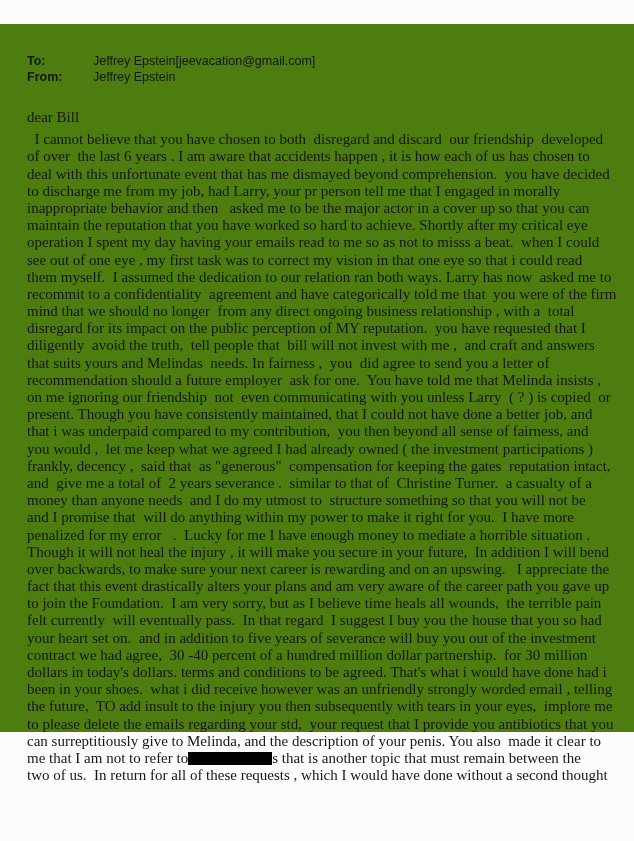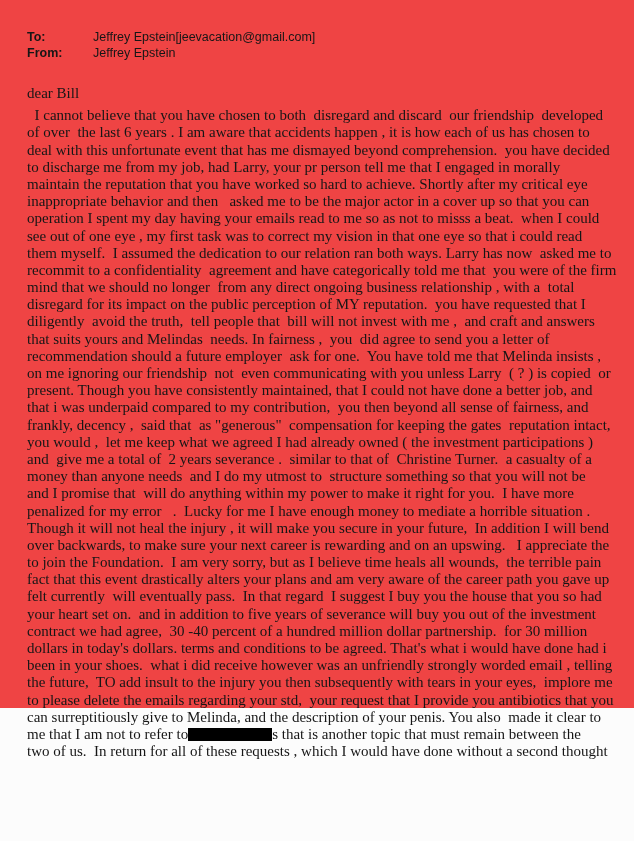--- a/index.html
+++ b/index.html
@@ -7,23 +7,24 @@
     padding: 0;
     width: 634px;
     height: 841px;
     background: #fcfcfc;
     overflow: hidden;
   }
   .page {
     position: relative;
     width: 634px;
     height: 708px;
-    background: #ef4444;
+    background: #4d7c0f;
     box-sizing: border-box;
     padding: 30px 0 0 27px;
+    margin-top: 24px;
   }
   .hdr {
     font-family: "Liberation Sans", sans-serif;
     font-size: 12.5px;
     line-height: 15.5px;
     color: #161616;
   }
   .hdr-row { display: flex; }
   .hdr-label {
     width: 66px;
@@ -68,44 +69,44 @@
         <span class="hdr-value">Jeffrey Epstein</span>
       </div>
     </div>
   <div class="email-body">
     <div class="salutation">dear Bill</div>
     <div class="paragraph">
         <div class="line">  I cannot believe that you have chosen to both  disregard and discard  our friendship  developed</div>
         <div class="line">of over  the last 6 years . I am aware that accidents happen , it is how each of us has chosen to</div>
         <div class="line">deal with this unfortunate event that has me dismayed beyond comprehension.  you have decided</div>
         <div class="line">to discharge me from my job, had Larry, your pr person tell me that I engaged in morally</div>
+        <div class="line">inappropriate behavior and then   asked me to be the major actor in a cover up so that you can</div>
         <div class="line">maintain the reputation that you have worked so hard to achieve. Shortly after my critical eye</div>
-        <div class="line">inappropriate behavior and then   asked me to be the major actor in a cover up so that you can</div>
         <div class="line">operation I spent my day having your emails read to me so as not to misss a beat.  when I could</div>
         <div class="line">see out of one eye , my first task was to correct my vision in that one eye so that i could read</div>
         <div class="line">them myself.  I assumed the dedication to our relation ran both ways. Larry has now  asked me to</div>
         <div class="line">recommit to a confidentiality  agreement and have categorically told me that  you were of the firm</div>
         <div class="line">mind that we should no longer  from any direct ongoing business relationship , with a  total</div>
         <div class="line">disregard for its impact on the public perception of MY reputation.  you have requested that I</div>
         <div class="line">diligently  avoid the truth,  tell people that  bill will not invest with me ,  and craft and answers</div>
         <div class="line">that suits yours and Melindas  needs. In fairness ,  you  did agree to send you a letter of</div>
         <div class="line">recommendation should a future employer  ask for one.  You have told me that Melinda insists ,</div>
         <div class="line">on me ignoring our friendship  not  even communicating with you unless Larry  ( ? ) is copied  or</div>
         <div class="line">present. Though you have consistently maintained, that I could not have done a better job, and</div>
         <div class="line">that i was underpaid compared to my contribution,  you then beyond all sense of fairness, and</div>
+        <div class="line">you would ,  let me keep what we agreed I had already owned ( the investment participations )</div>
         <div class="line">frankly, decency ,  said that  as "generous"  compensation for keeping the gates  reputation intact,</div>
-        <div class="line">you would ,  let me keep what we agreed I had already owned ( the investment participations )</div>
         <div class="line">and  give me a total of  2 years severance .  similar to that of  Christine Turner.  a casualty of a</div>
         <div class="line">money than anyone needs  and I do my utmost to  structure something so that you will not be</div>
         <div class="line">and I promise that  will do anything within my power to make it right for you.  I have more</div>
         <div class="line">penalized for my error   .  Lucky for me I have enough money to mediate a horrible situation .</div>
         <div class="line">Though it will not heal the injury , it will make you secure in your future,  In addition I will bend</div>
         <div class="line">over backwards, to make sure your next career is rewarding and on an upswing.   I appreciate the</div>
+        <div class="line">fact that this event drastically alters your plans and am very aware of the career path you gave up</div>
         <div class="line">to join the Foundation.  I am very sorry, but as I believe time heals all wounds,  the terrible pain</div>
-        <div class="line">fact that this event drastically alters your plans and am very aware of the career path you gave up</div>
         <div class="line">felt currently  will eventually pass.  In that regard  I suggest I buy you the house that you so had</div>
         <div class="line">your heart set on.  and in addition to five years of severance will buy you out of the investment</div>
         <div class="line">contract we had agree,  30 -40 percent of a hundred million dollar partnership.  for 30 million</div>
         <div class="line">dollars in today's dollars. terms and conditions to be agreed. That's what i would have done had i</div>
         <div class="line">been in your shoes.  what i did receive however was an unfriendly strongly worded email , telling</div>
         <div class="line">the future,  TO add insult to the injury you then subsequently with tears in your eyes,  implore me</div>
         <div class="line">to please delete the emails regarding your std,  your request that I provide you antibiotics that you</div>
         <div class="line">can surreptitiously give to Melinda, and the description of your penis. You also  made it clear to</div>
         <div class="line"><span>me that I am not to refer to</span><span class="redaction"></span><span>s that is another topic that must remain between the</span></div>
         <div class="line">two of us.  In return for all of these requests , which I would have done without a second thought</div>

